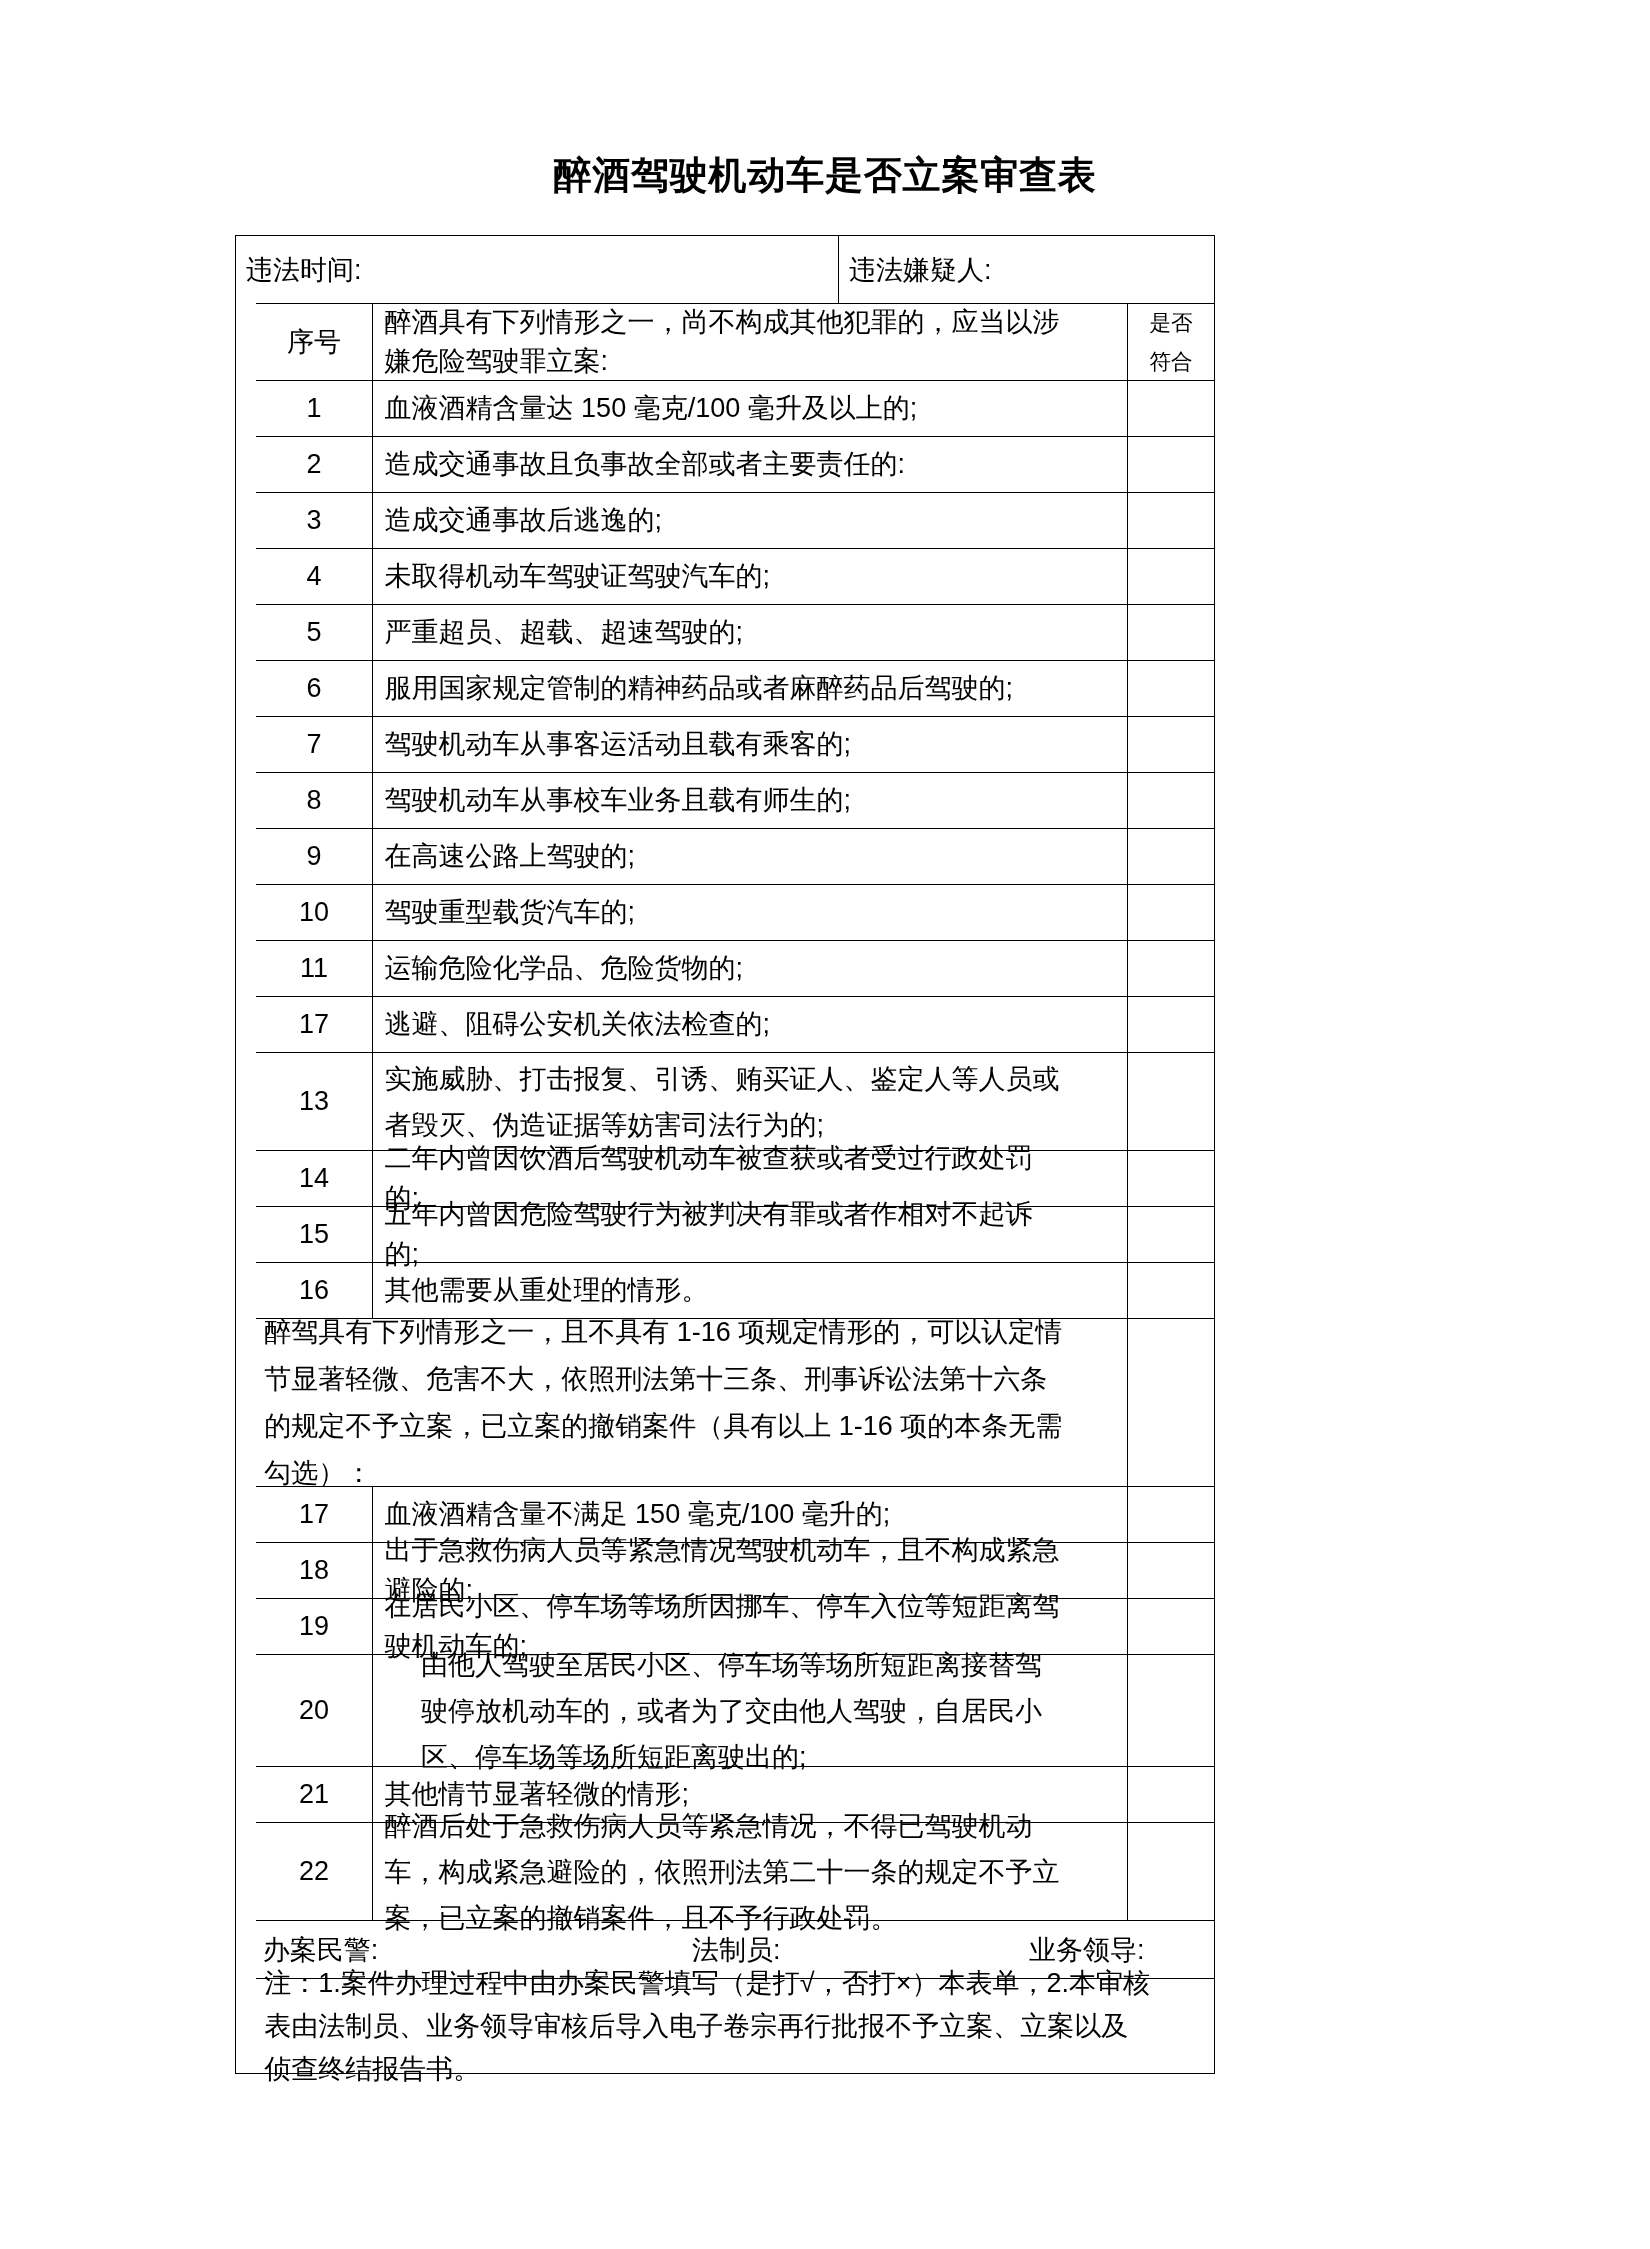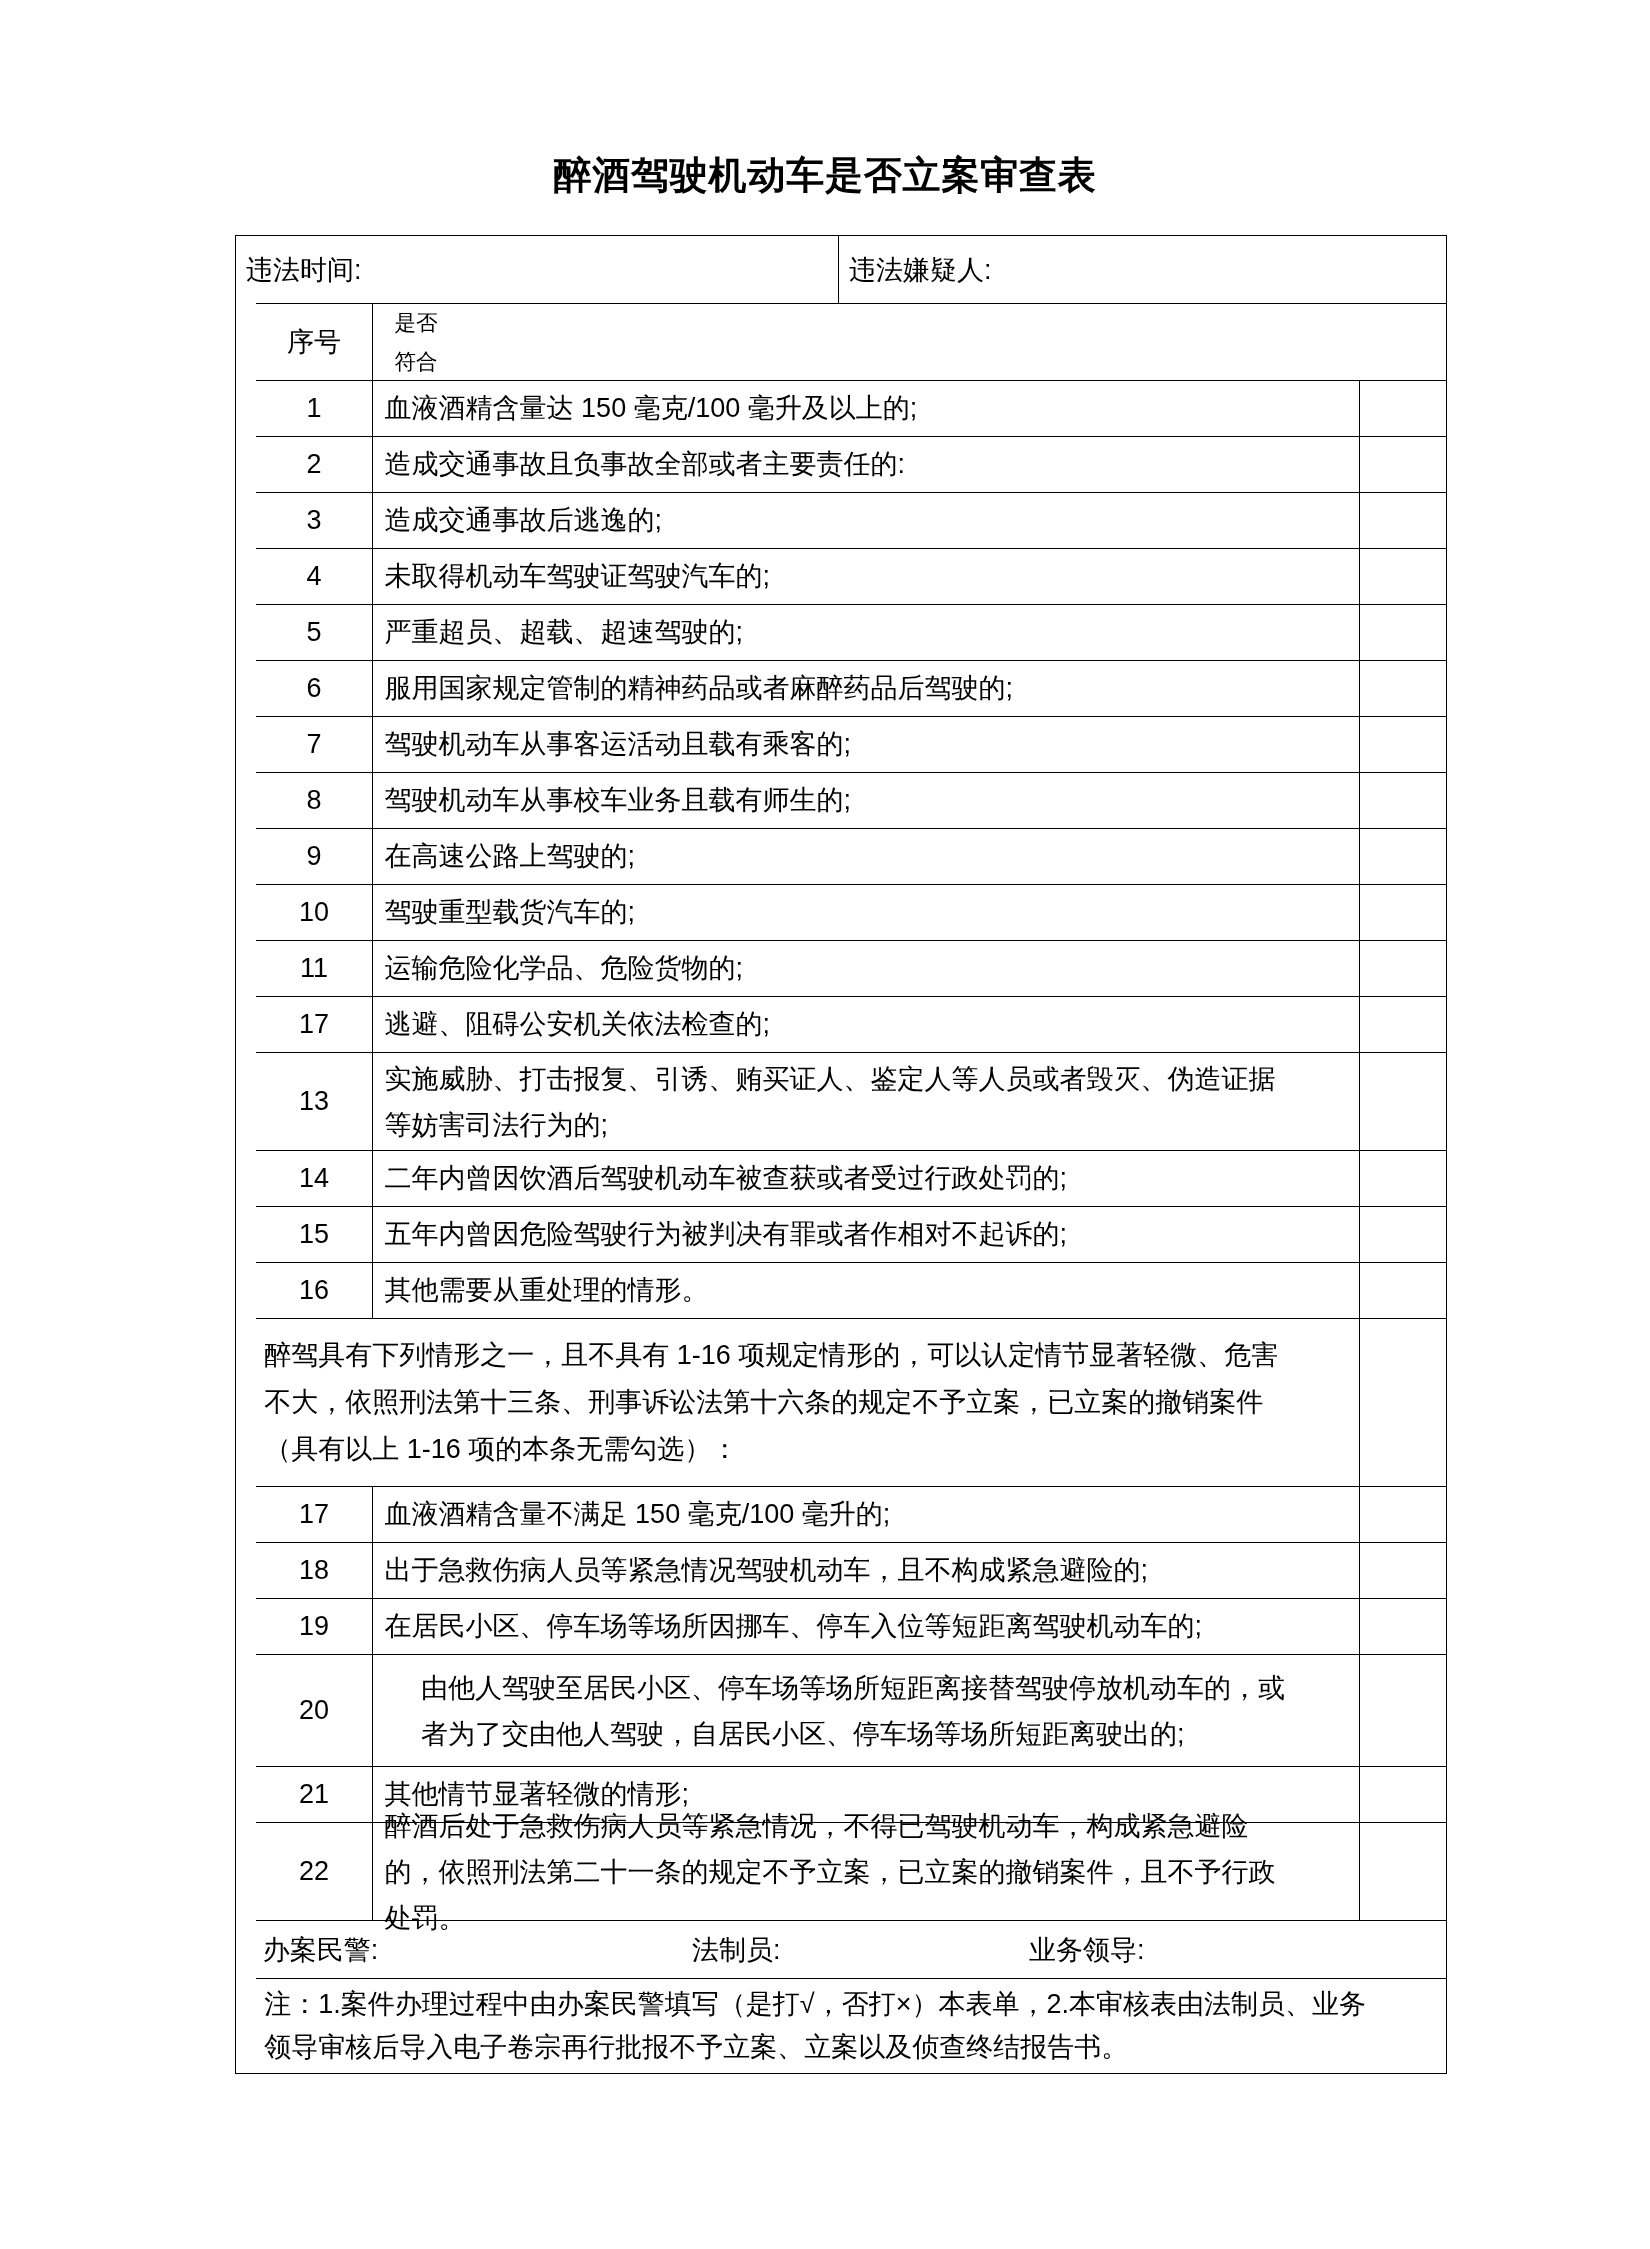--- a/index.html
+++ b/index.html
@@ -24,21 +24,21 @@
     margin: 0;
     text-align: center;
     font-size: 38px;
     font-weight: bold;
     letter-spacing: 0.8px;
   }
   .tbl {
     position: absolute;
     left: 235px;
     top: 235px;
-    width: 1212px;
+    width: 980px;
     border: 1.7px solid #000000;
     box-sizing: border-box;
     font-size: 27px;
   }
   .row {
     display: flex;
     box-sizing: border-box;
     align-items: stretch;
   }
   .row + .row { border-top: 1.7px solid #000000; margin-left: 20px; }
@@ -106,20 +106,21 @@
 
   <div class="tbl">
 
     <div class="row top-row">
       <div class="cell vt-cell">违法时间:</div>
       <div class="cell suspect-cell">违法嫌疑人:</div>
     </div>
 
     <div class="row header-row">
       <div class="cell seq-col">序号</div>
+      <div class="cell content-col">醉酒具有下列情形之一，尚不构成其他犯罪的，应当以涉嫌危险驾驶罪立案:</div>
       <div class="cell check-col check-hdr">
         <span>是否</span>
         <span>符合</span>
       </div>
     </div>
 
     <div class="row r-single">
       <div class="cell seq-col">1</div>
       <div class="cell content-col">血液酒精含量达 150 毫克/100 毫升及以上的;</div>
       <div class="cell check-col"></div>

